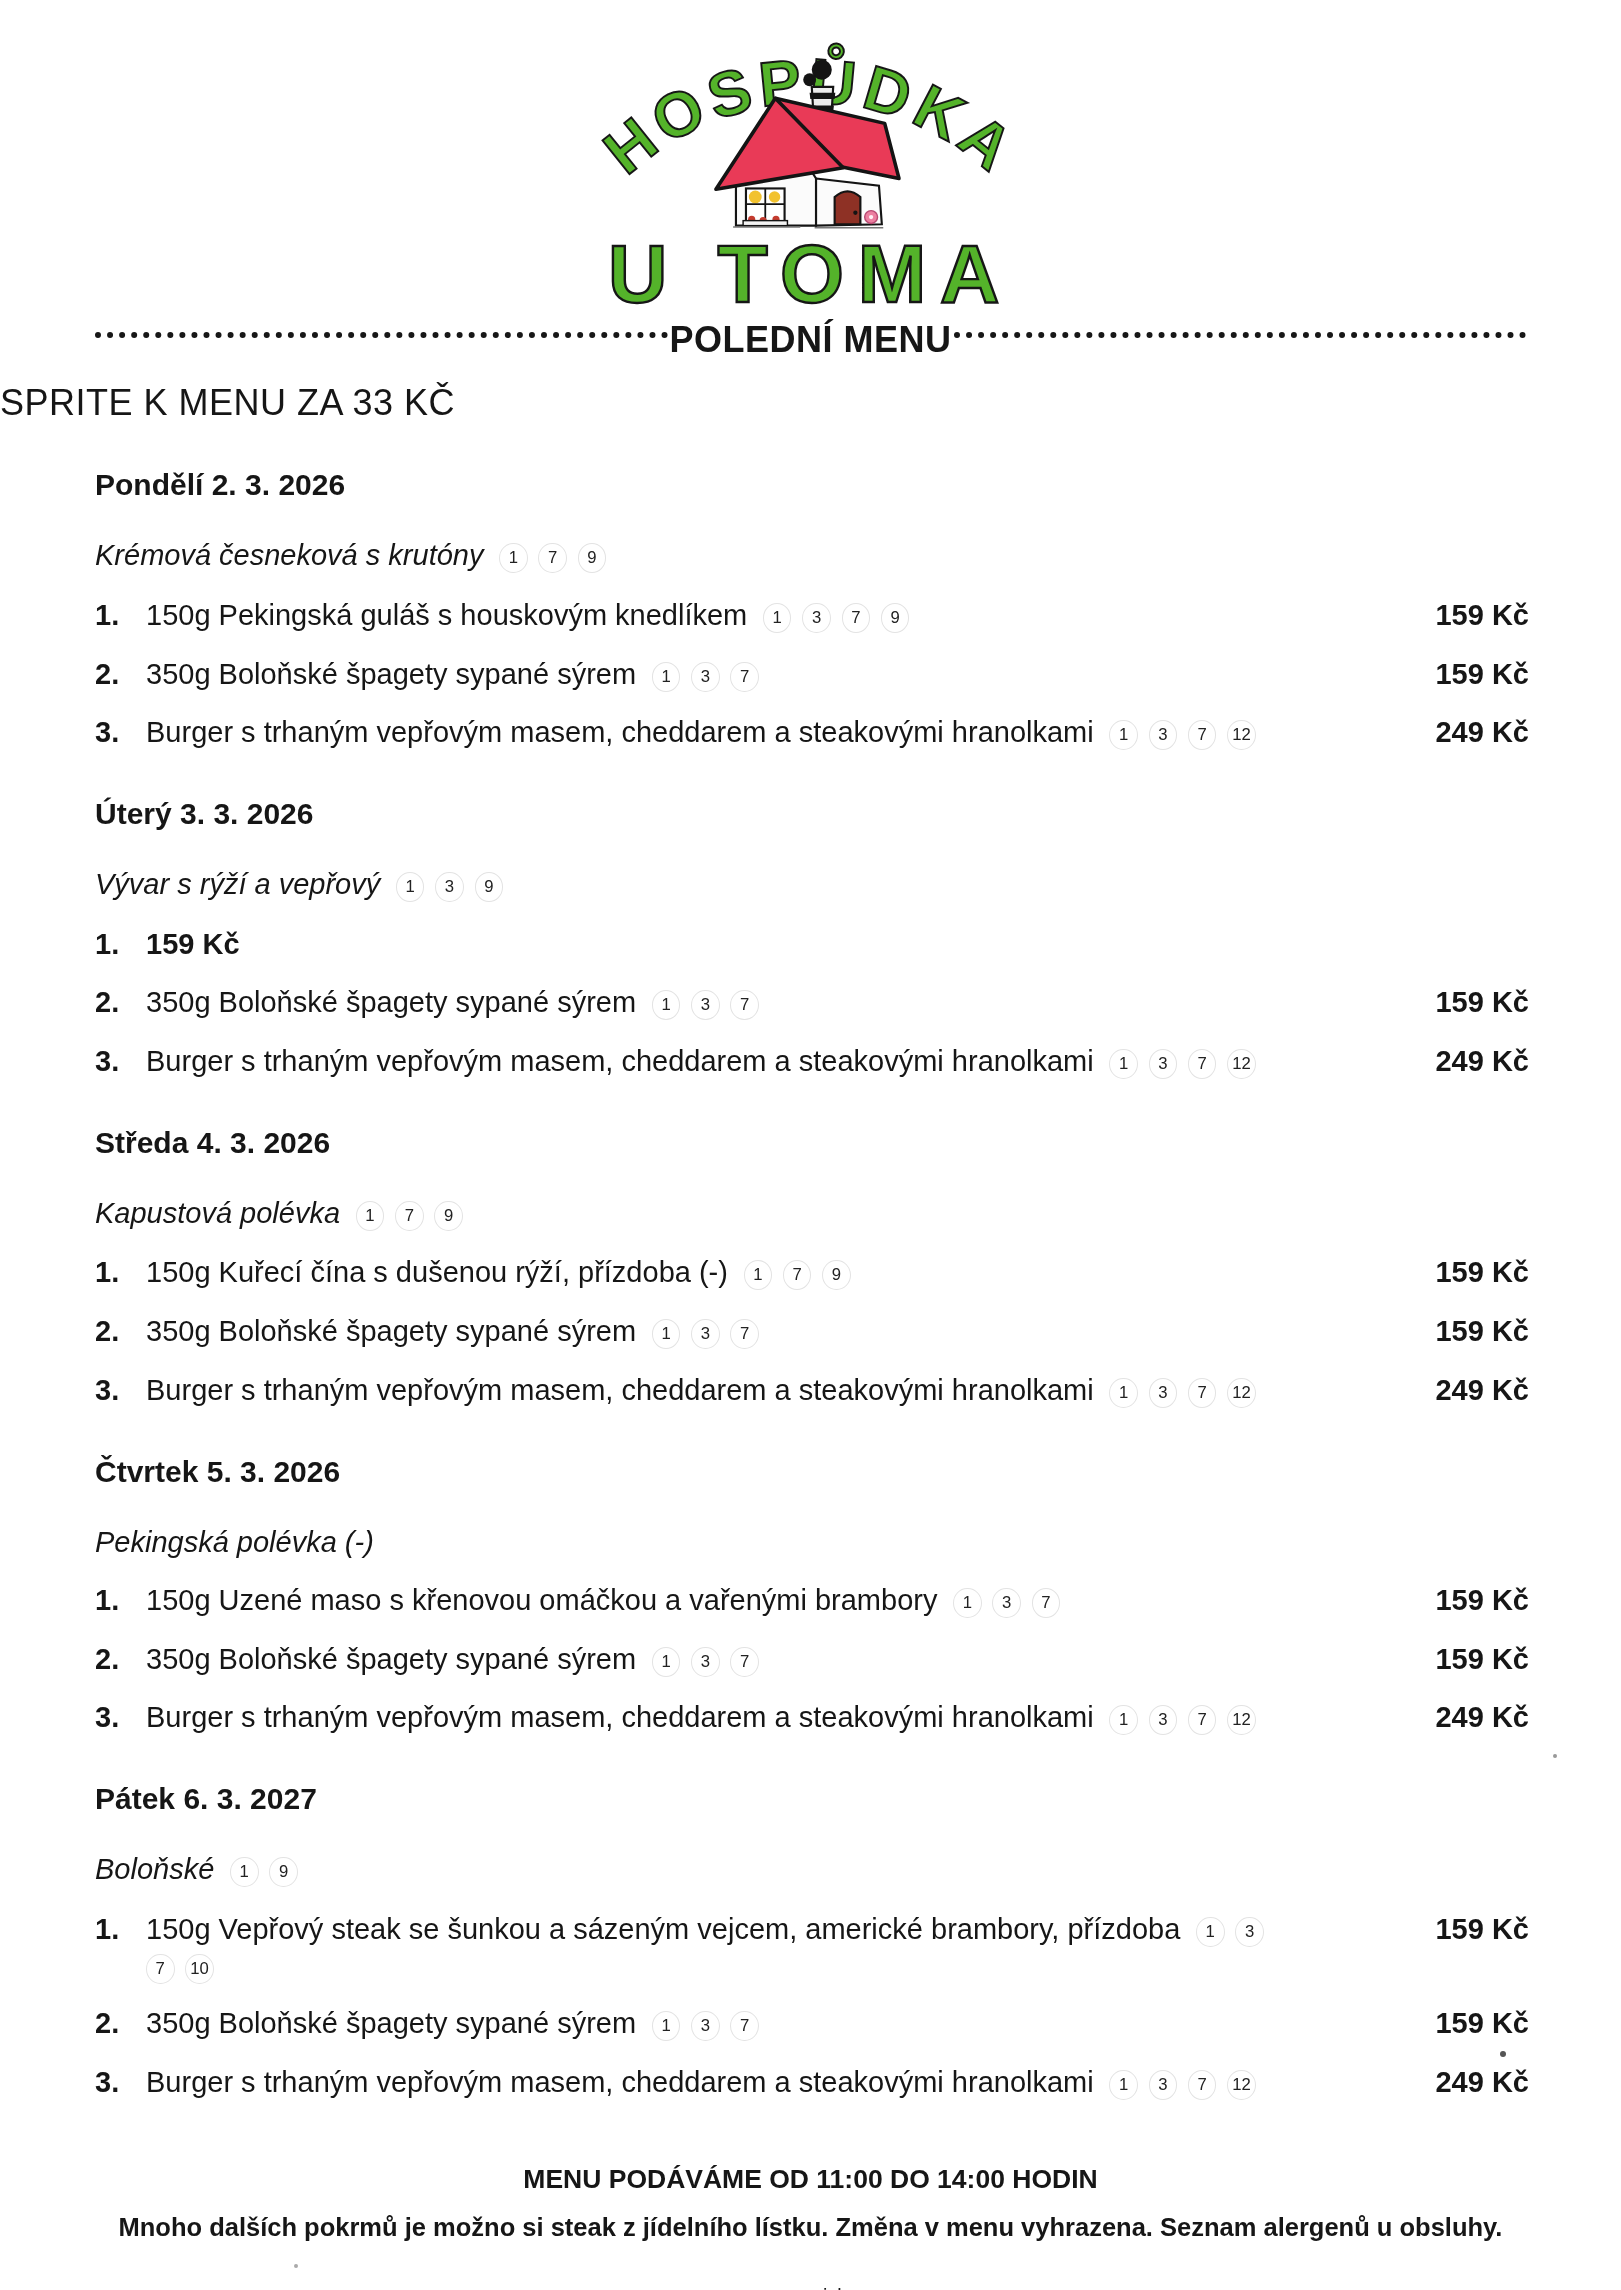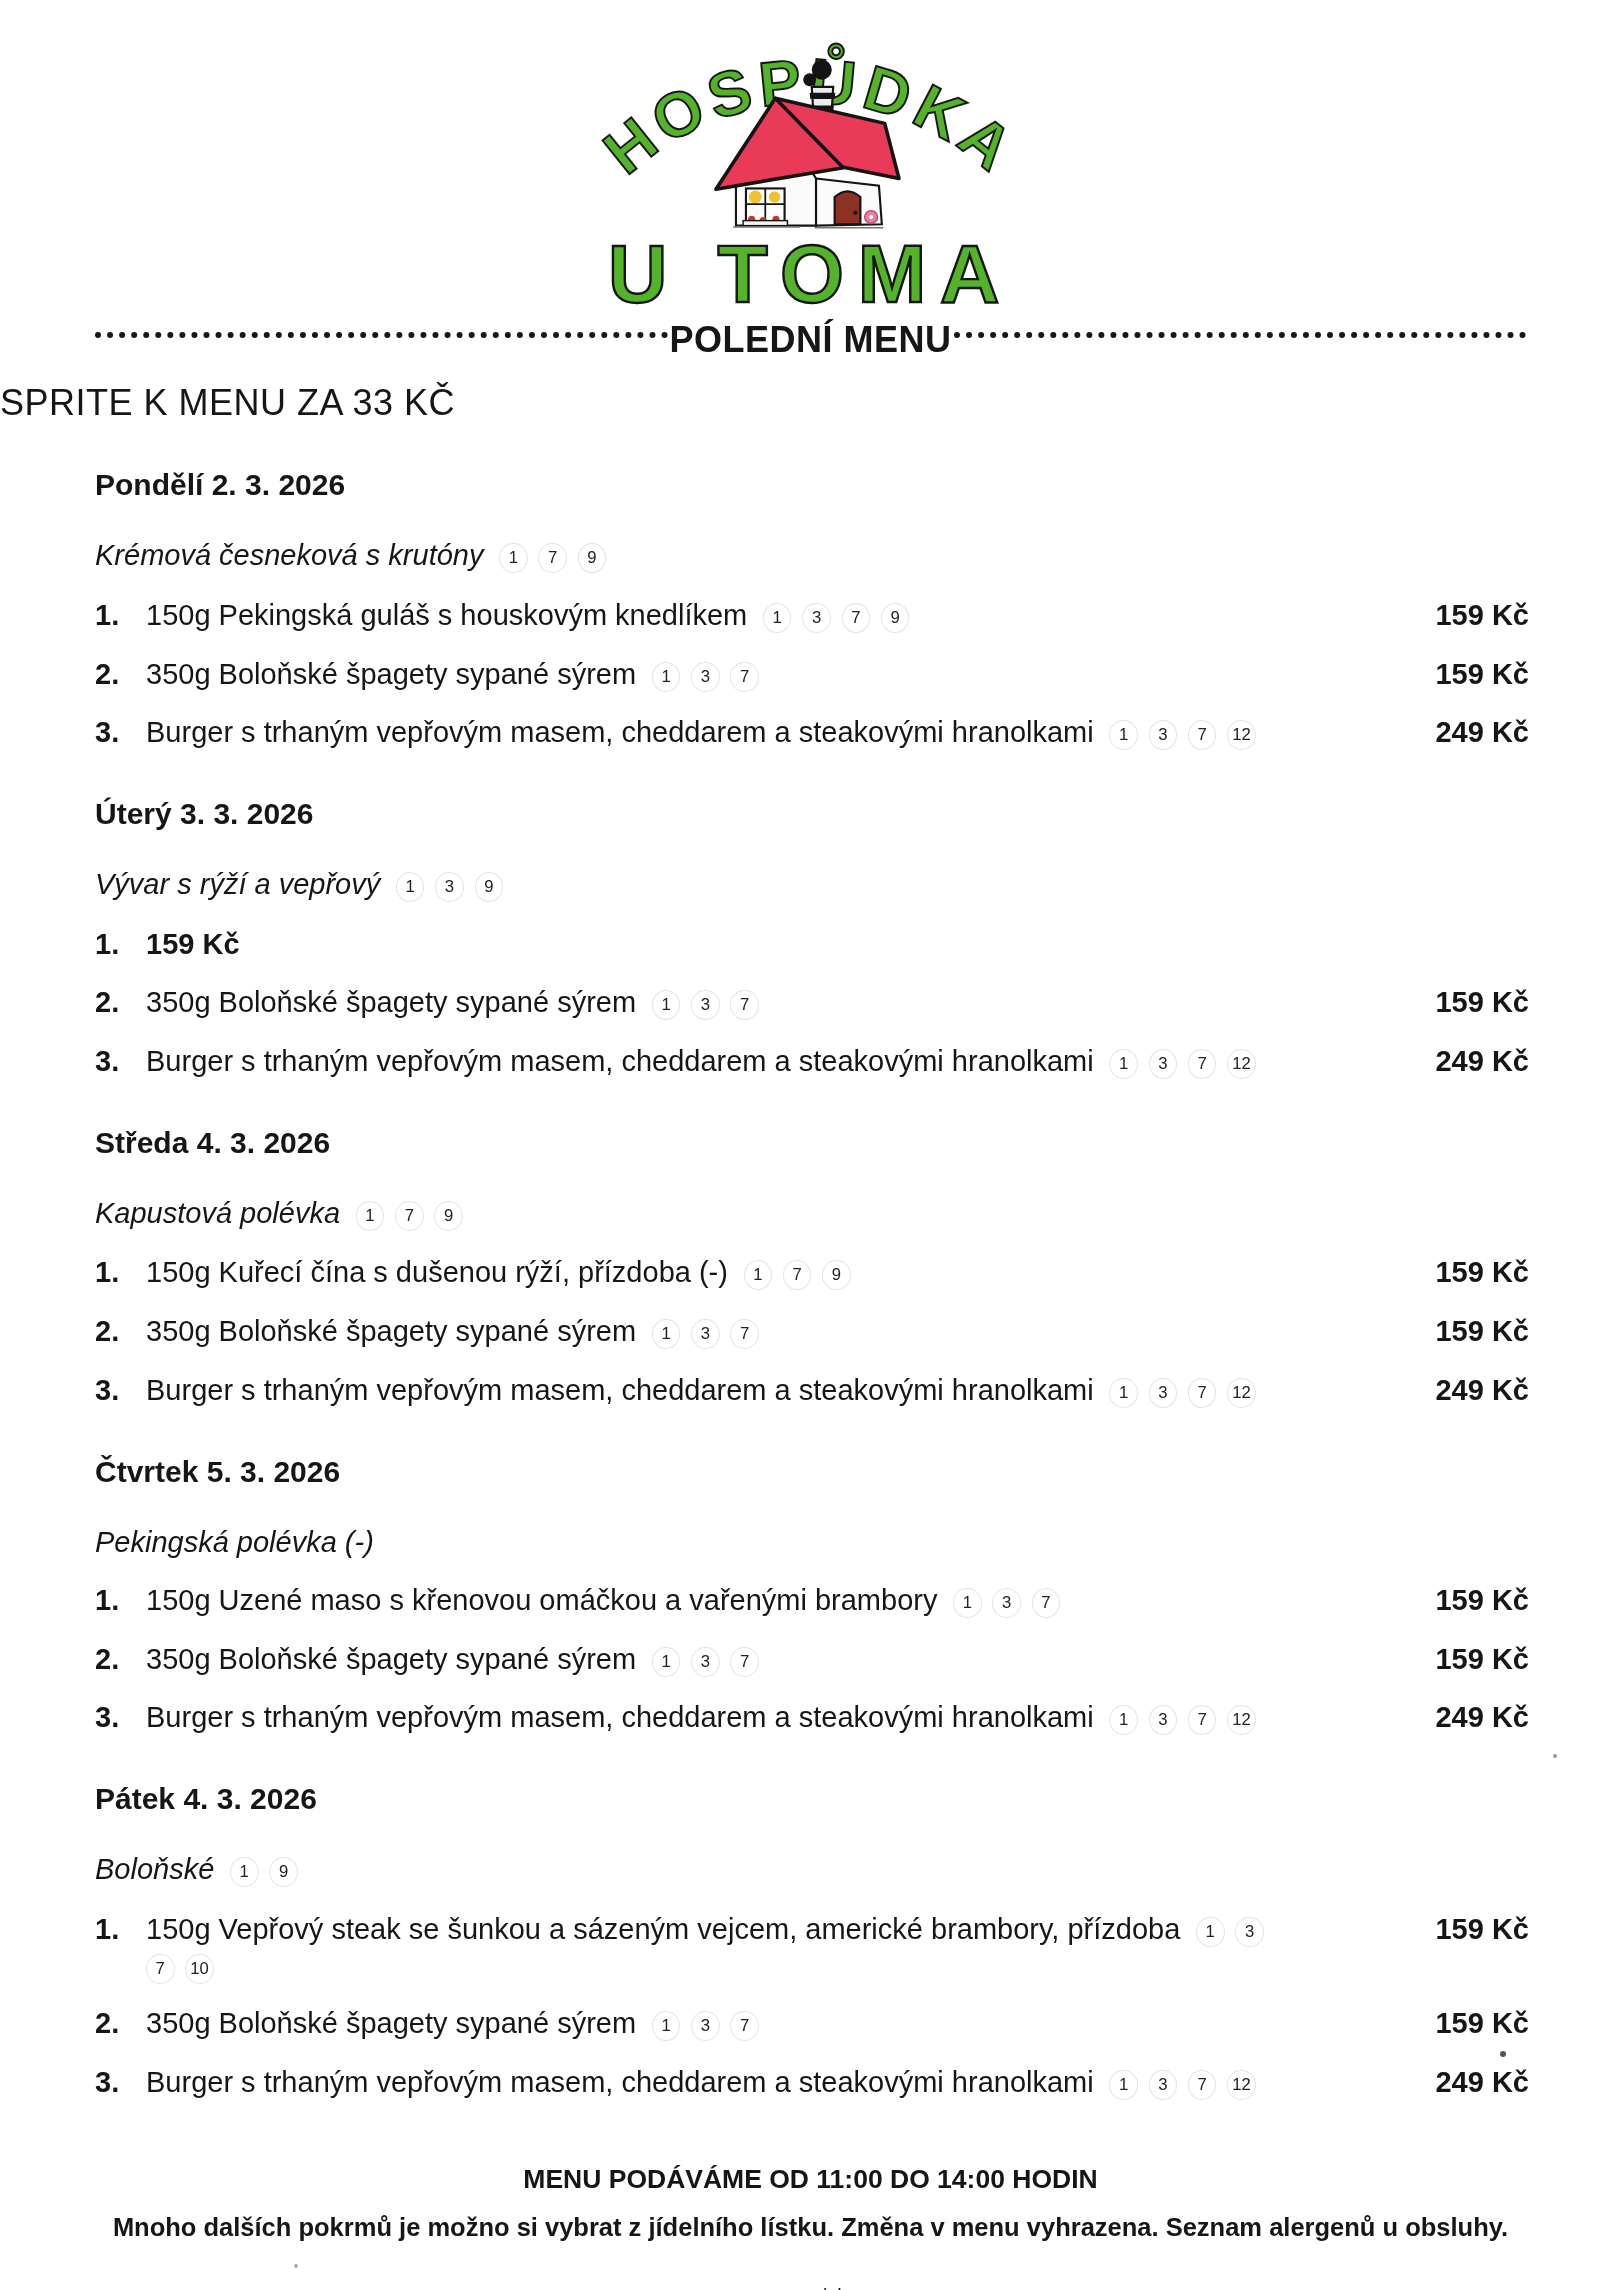--- a/index.html
+++ b/index.html
@@ -176,21 +176,21 @@
           <span class="item-text"><span>350g Boloňské špagety sypané sýrem</span><span class="als"><span class="al">1</span><span class="al">3</span><span class="al">7</span></span></span>
           <span class="item-price">159 Kč</span>
         </div>
         <div class="item-row">
           <span class="item-num">3.</span>
           <span class="item-text"><span>Burger s trhaným vepřovým masem, cheddarem a steakovými hranolkami</span><span class="als"><span class="al">1</span><span class="al">3</span><span class="al">7</span><span class="al">12</span></span></span>
           <span class="item-price">249 Kč</span>
         </div>
       </section>
       <section class="day">
-        <h2 class="day-title">Pátek 4. 3. 2026</h2>
+        <h2 class="day-title">Pátek 6. 3. 2027</h2>
         <div class="soup-line"><span>Boloňské</span><span class="als"><span class="al">1</span><span class="al">9</span></span></div>
         <div class="item-row">
           <span class="item-num">1.</span>
           <span class="item-text"><span>150g Vepřový steak se šunkou a sázeným vejcem, americké brambory, přízdoba</span><span class="als"><span class="al">1</span><span class="al">3</span></span><span class="als al-line2"><span class="al">7</span><span class="al">10</span></span></span>
           <span class="item-price">159 Kč</span>
         </div>
         <div class="item-row">
           <span class="item-num">2.</span>
           <span class="item-text"><span>350g Boloňské špagety sypané sýrem</span><span class="als"><span class="al">1</span><span class="al">3</span><span class="al">7</span></span></span>
           <span class="item-price">159 Kč</span>
@@ -198,21 +198,21 @@
         <div class="item-row">
           <span class="item-num">3.</span>
           <span class="item-text"><span>Burger s trhaným vepřovým masem, cheddarem a steakovými hranolkami</span><span class="als"><span class="al">1</span><span class="al">3</span><span class="al">7</span><span class="al">12</span></span></span>
           <span class="item-price">249 Kč</span>
         </div>
       </section>
     </div>
 
   <div class="footer">
     <div class="f1">MENU PODÁVÁME OD 11:00 DO 14:00 HODIN</div>
-    <div class="f2">Mnoho dalších pokrmů je možno si vybrat z jídelního lístku. Změna v menu vyhrazena. Seznam alergenů u obsluhy.</div>
+    <div class="f2">Mnoho dalších pokrmů je možno si steak z jídelního lístku. Změna v menu vyhrazena. Seznam alergenů u obsluhy.</div>
     <div class="site">www.menicka.cz</div>
   </div>
 
   <div class="speck sp1"></div>
   <div class="speck sp2"></div>
   <div class="speck sp3"></div>
 </div>
 
 
 </body></html>

